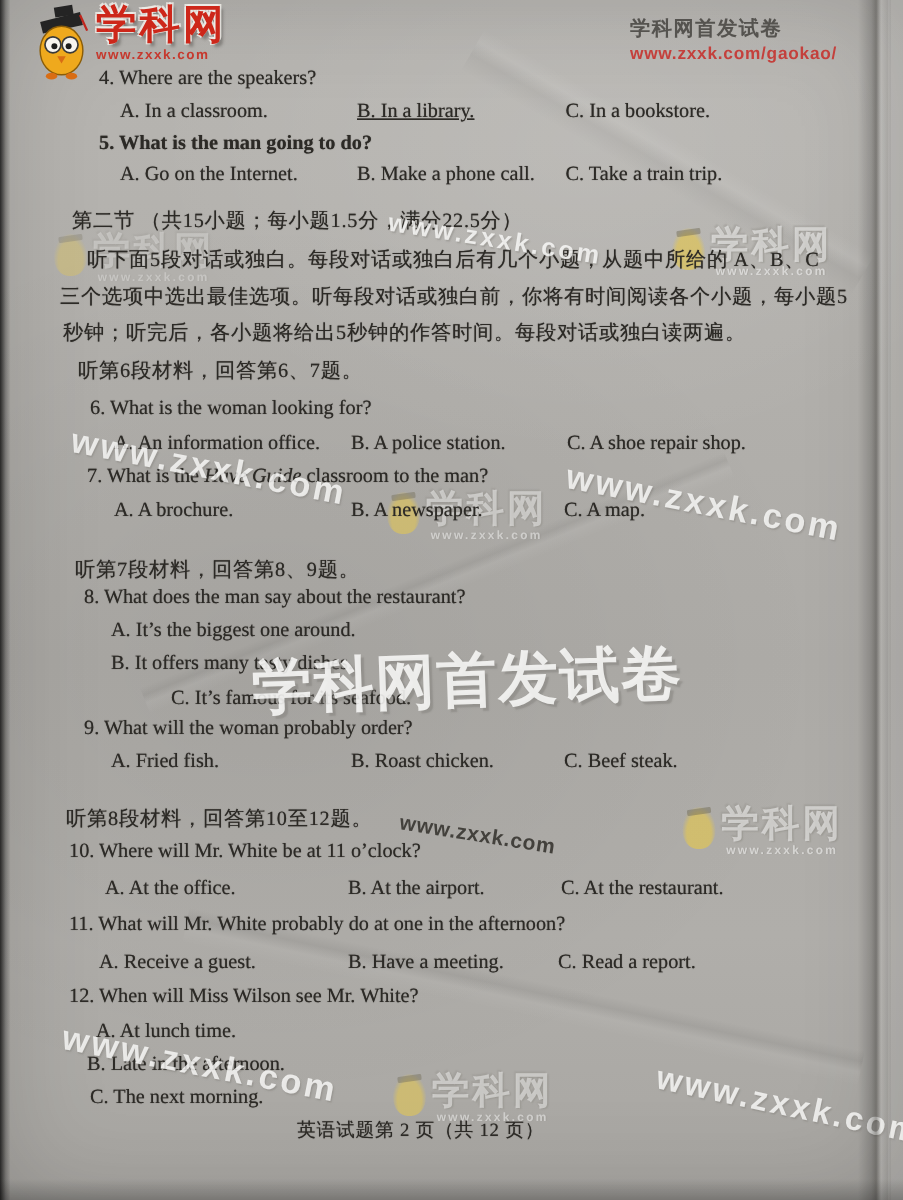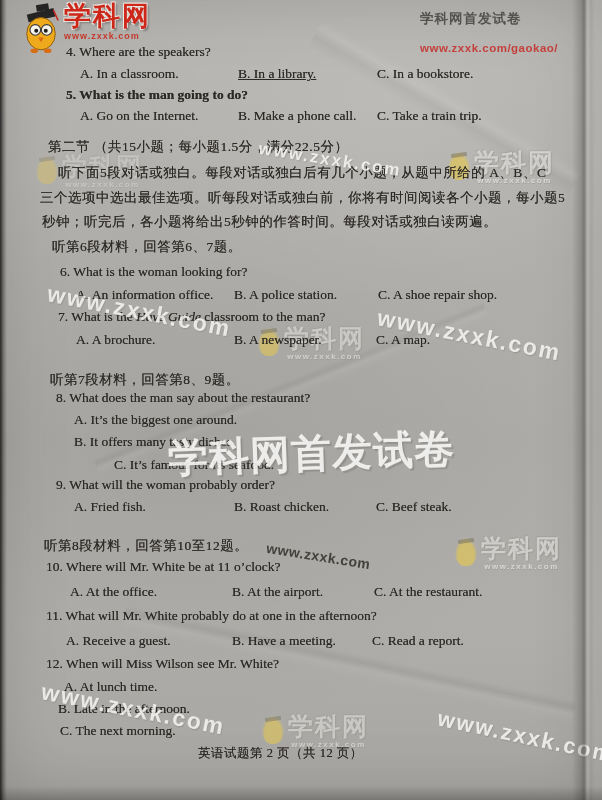--- a/index.html
+++ b/index.html
@@ -24,21 +24,21 @@
   .logo{position:absolute;left:22px;top:2px;display:flex;align-items:flex-start;}
   .logo-txt{margin-left:4px;}
   .brand{font-family:"Liberation Sans","DejaVu Sans",sans-serif;font-weight:bold;
          font-size:27px;letter-spacing:2px;color:#cd271a;line-height:1.05;
          text-shadow:-1px -1px 0 rgba(238,236,232,.85),1px -1px 0 rgba(238,236,232,.85),
                      -1px 1px 0 rgba(238,236,232,.85),2px 2px 2px rgba(70,68,64,.45);}
   .brand-url{font-family:"Liberation Sans","DejaVu Sans",sans-serif;font-weight:bold;
              font-size:9px;letter-spacing:1px;color:#c6392e;margin-top:1px;}
   .stamp{position:absolute;left:420px;top:10px;font-family:"Liberation Sans","DejaVu Sans",sans-serif;}
   .stamp-title{font-size:13.5px;font-weight:bold;color:#55534f;letter-spacing:1px;}
-  .stamp-url{font-size:11.5px;font-weight:bold;color:#c4403c;letter-spacing:0.5px;margin-top:14px;}
+  .stamp-url{font-size:11.5px;font-weight:bold;color:#c4403c;letter-spacing:0.5px;margin-top:2px;}
   
   .wm{position:absolute;font-family:"Liberation Sans","DejaVu Sans",sans-serif;font-weight:bold;
       white-space:nowrap;color:rgba(253,253,251,0.80);letter-spacing:2px;
       text-shadow:1px 1px 1px rgba(120,118,112,0.35);}
   .wm-dark{color:rgba(52,50,46,0.88);text-shadow:none;letter-spacing:0.5px;}
   .wm-banner{position:absolute;font-family:"Liberation Sans","DejaVu Sans",sans-serif;font-weight:bold;
       white-space:nowrap;font-size:40px;letter-spacing:1px;color:rgba(252,252,250,0.85);
       text-shadow:2px 2px 1px rgba(125,123,117,0.45);}
   .ghost{position:absolute;opacity:0.9;}
   .ghost-inner{display:flex;align-items:center;}

